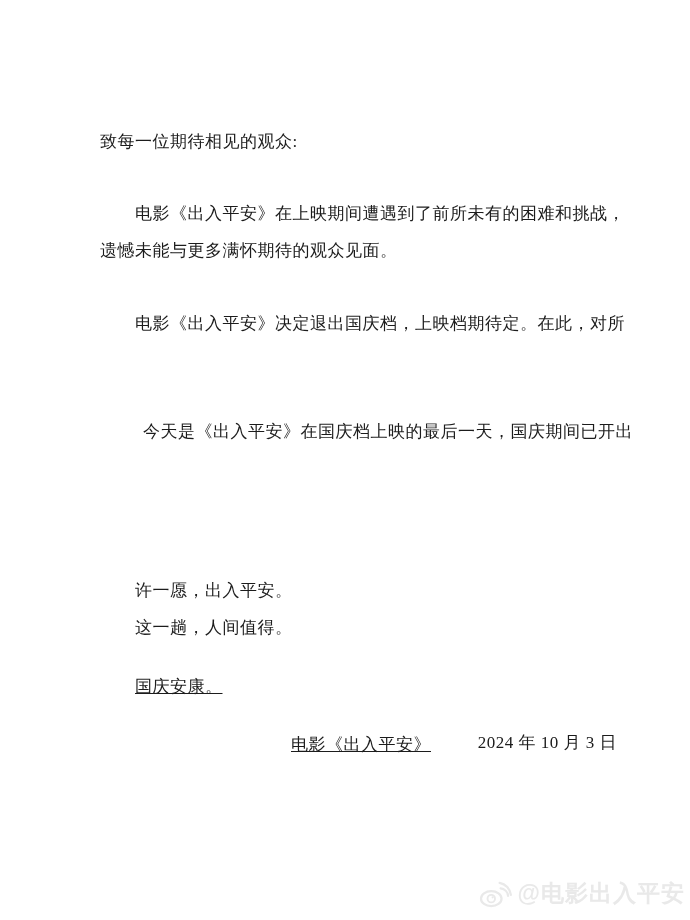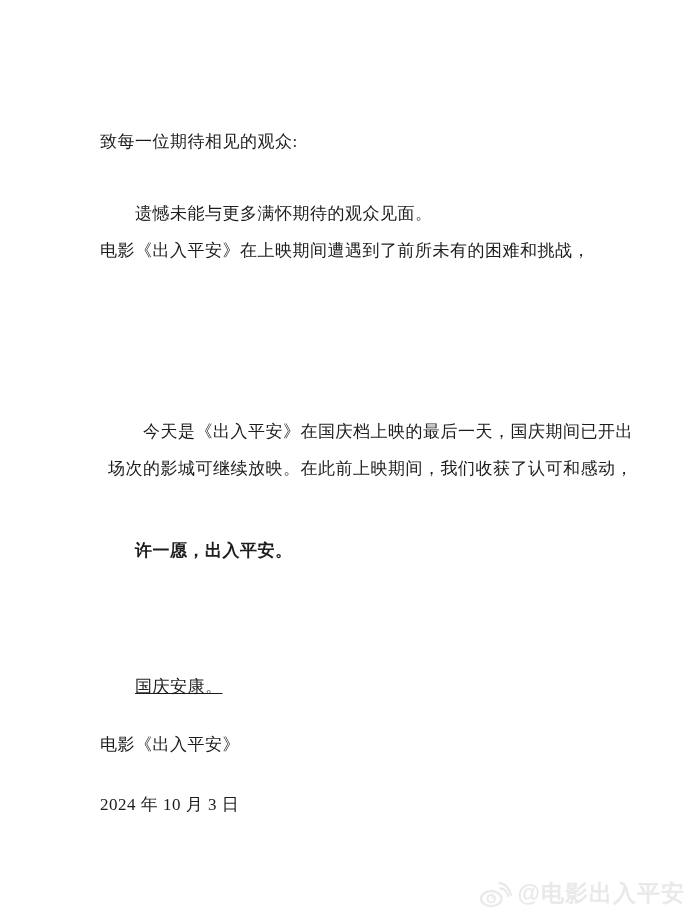--- a/index.html
+++ b/index.html
@@ -29,24 +29,24 @@
   .indent-first .line:first-child {
     text-indent: 35px;
   }
   .indent-all .line {
     text-indent: 35px;
   }
   .salutation   { top: 123px; }
   .paragraph-1  { top: 195px; }
   .paragraph-2  { top: 305px; }
   .paragraph-3  { top: 413px; margin-left: 8px; }
-  .wishes       { top: 532px; font-weight: bold; }
+  .wishes       { top: 572px; }
   .closing      { top: 668px; text-decoration: underline; }
-  .signature    { top: 726px; text-align: left; }
-  .date-line    { top: 786px; padding-right: 5px; box-sizing: border-box; }
+  .signature    { top: 726px; text-align: center; text-decoration: underline; }
+  .date-line    { top: 724px; text-align: right; padding-right: 5px; box-sizing: border-box; }
   .watermark {
     position: absolute;
     right: 5px;
     top: 878px;
     display: flex;
     align-items: center;
     gap: 6px;
     color: #e9e9e9;
     font-family: "Liberation Sans", "DejaVu Sans", sans-serif;
     font-weight: bold;
@@ -59,34 +59,35 @@
   }
 </style>
 </head>
 <body>
 
 <div class="page">
 
   <div class="block salutation">致每一位期待相见的观众:</div>
 
   <div class="block paragraph-1 indent-first">
+      <div class="line">电影《出入平安》在上映期间遭遇到了前所未有的困难和挑战，</div>
       <div class="line">遗憾未能与更多满怀期待的观众见面。</div>
-      <div class="line">电影《出入平安》在上映期间遭遇到了前所未有的困难和挑战，</div>
     </div>
 
   <div class="block paragraph-2 indent-first">
+      <div class="line">电影《出入平安》决定退出国庆档，上映档期待定。在此，对所</div>
     </div>
 
   <div class="block paragraph-3 indent-first">
       <div class="line">今天是《出入平安》在国庆档上映的最后一天，国庆期间已开出</div>
-      <div class="line">场次的影城可继续放映。在此前上映期间，我们收获了认可和感动，</div>
     </div>
 
   <div class="block wishes indent-all">
       <div class="line">许一愿，出入平安。</div>
+      <div class="line">这一趟，人间值得。</div>
     </div>
 
   <div class="block closing indent-all">
     <div class="line">国庆安康。</div>
   </div>
 
   <div class="block signature">电影《出入平安》</div>
 
   <div class="block date-line">2024 年 10 月 3 日</div>
 

